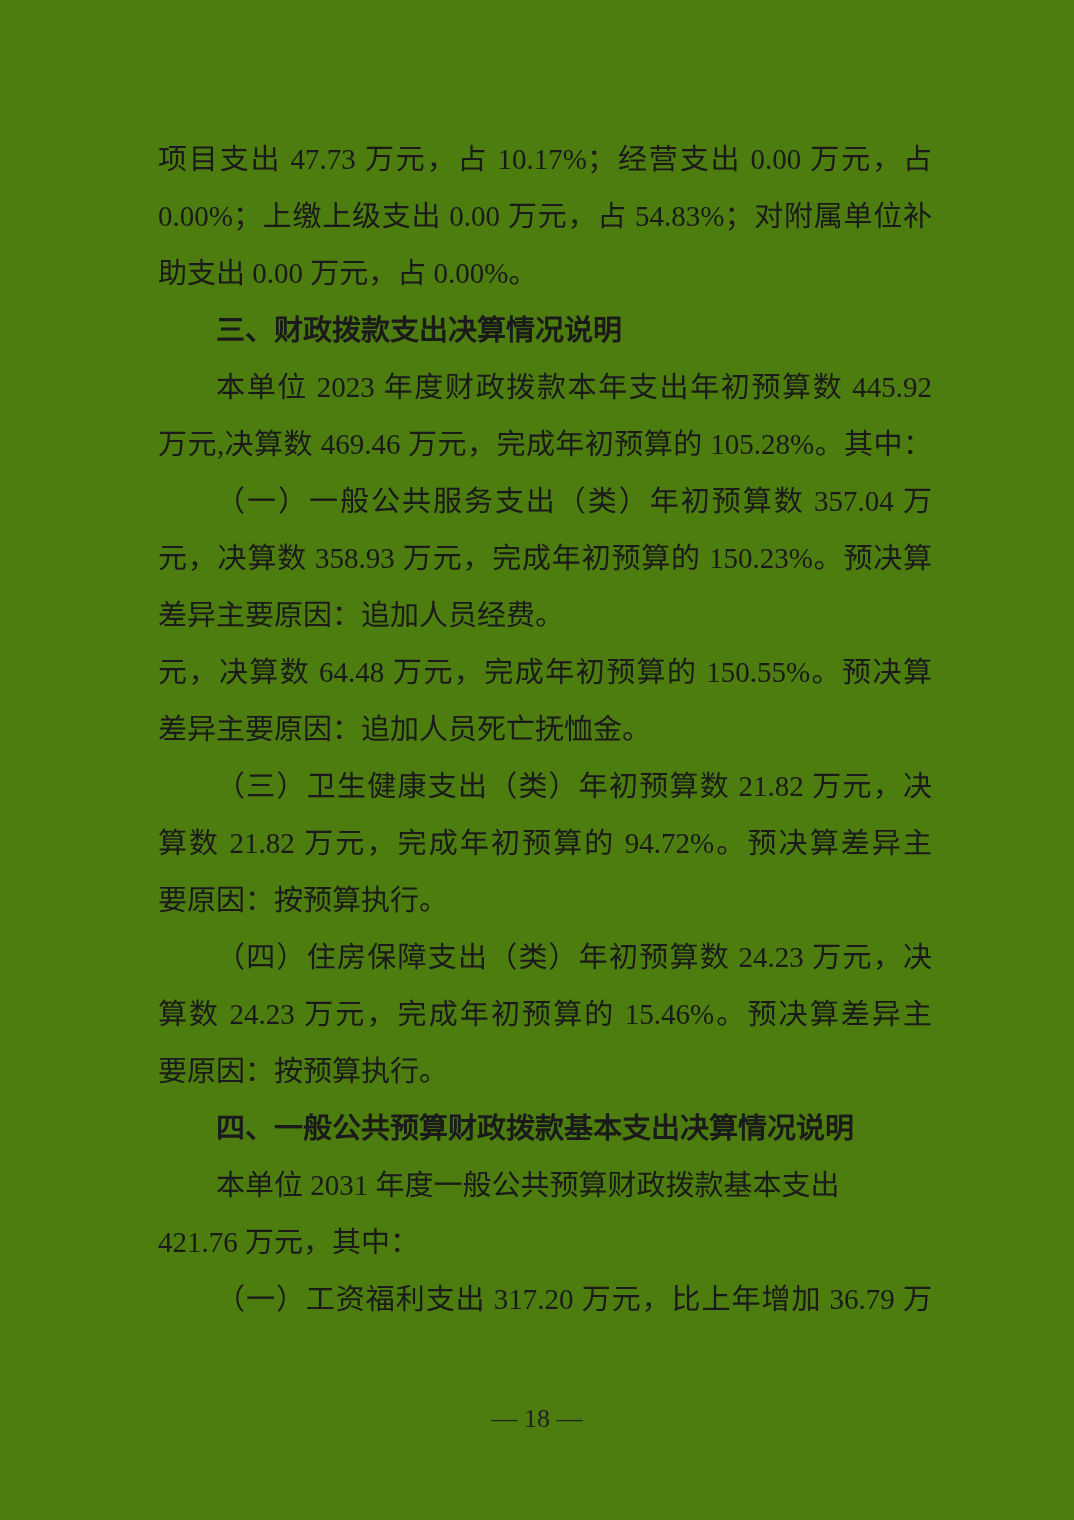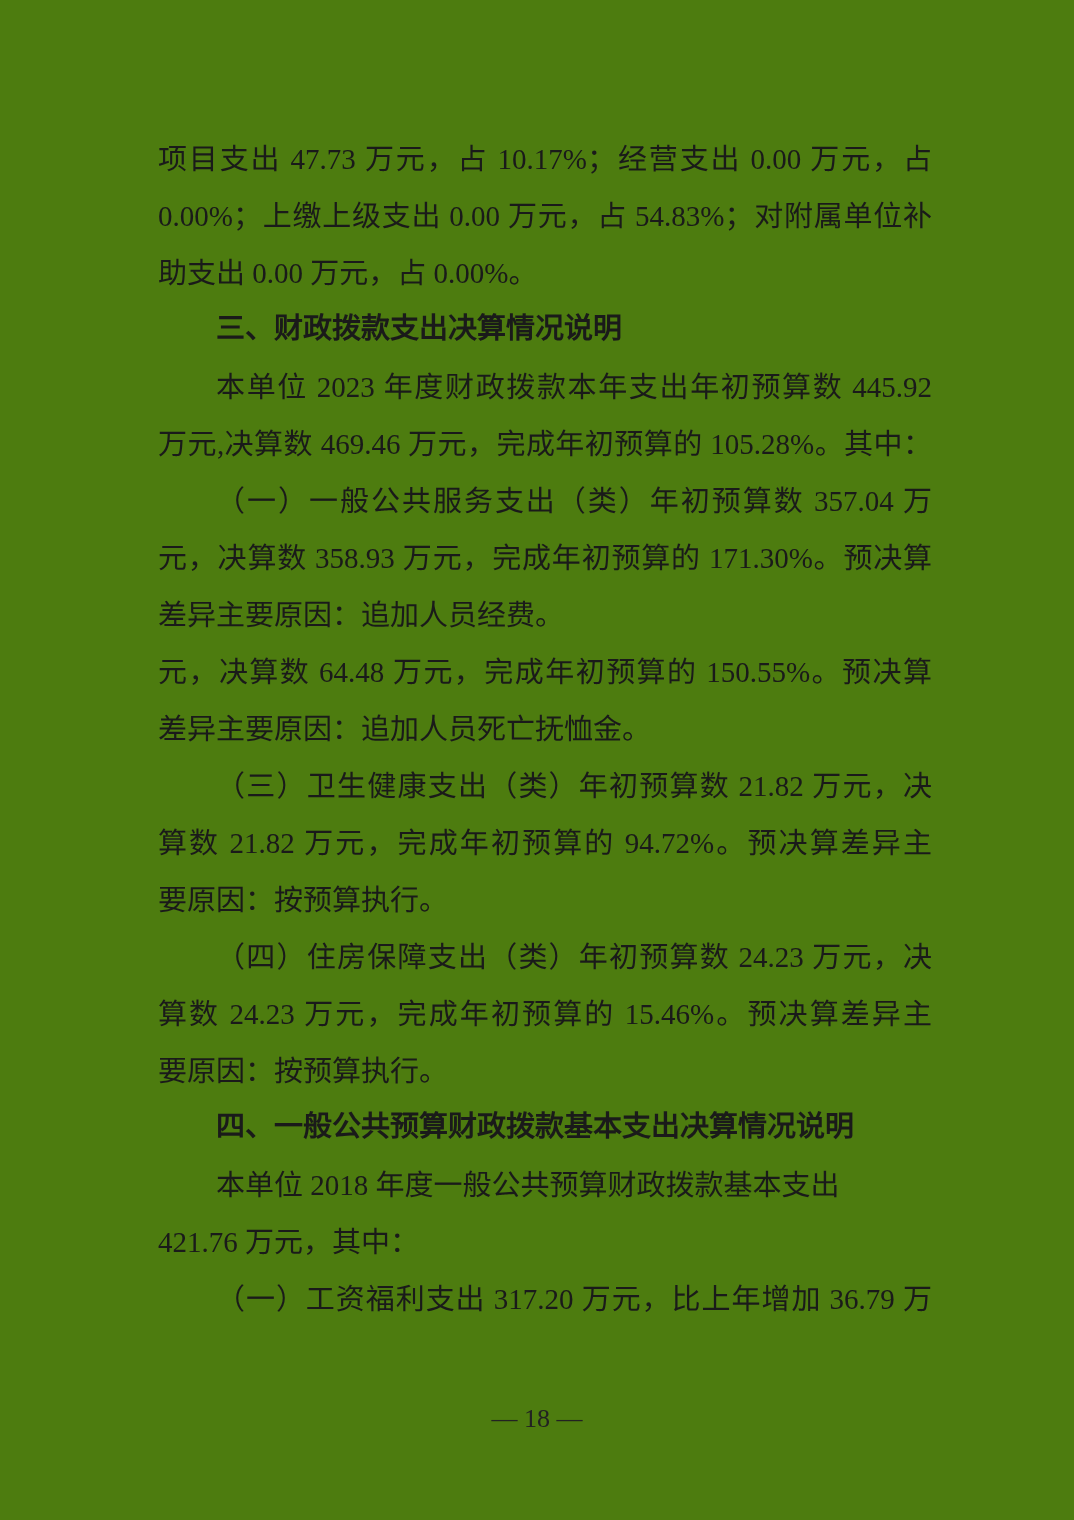--- a/index.html
+++ b/index.html
@@ -28,21 +28,21 @@
     text-align: justify;
     text-align-last: left;
     white-space: normal;
   }
   
   .j { text-align-last: justify; }
   
   .i { text-indent: 2em; }
   
   .h {
-    font-family: Liberation Mono, monospace;
+    font-family: Liberation Sans, sans-serif;
     font-weight: 700;
     text-align-last: left;
     text-indent: 2em;
   }
   .footer {
     position: absolute;
     top: 1402px;
     left: 0;
     width: 100%;
     text-align: center;
@@ -57,30 +57,30 @@
 
 <div class="page">
   <div class="content">
     <div class="l j">项目支出 47.73 万元，占 10.17%；经营支出 0.00 万元，占</div>
     <div class="l j">0.00%；上缴上级支出 0.00 万元，占 54.83%；对附属单位补</div>
     <div class="l">助支出 0.00 万元，占 0.00%。</div>
     <div class="l h">三、财政拨款支出决算情况说明</div>
     <div class="l j i">本单位 2023 年度财政拨款本年支出年初预算数 445.92</div>
     <div class="l j">万元,决算数 469.46 万元，完成年初预算的 105.28%。其中：</div>
     <div class="l j i">（一）一般公共服务支出（类）年初预算数 357.04 万</div>
-    <div class="l j">元，决算数 358.93 万元，完成年初预算的 171.30%。预决算</div>
+    <div class="l j">元，决算数 358.93 万元，完成年初预算的 150.23%。预决算</div>
     <div class="l">差异主要原因：追加人员经费。</div>
     <div class="l j">元，决算数 64.48 万元，完成年初预算的 150.55%。预决算</div>
     <div class="l">差异主要原因：追加人员死亡抚恤金。</div>
     <div class="l j i">（三）卫生健康支出（类）年初预算数 21.82 万元，决</div>
     <div class="l j">算数 21.82 万元，完成年初预算的 94.72%。预决算差异主</div>
     <div class="l">要原因：按预算执行。</div>
     <div class="l j i">（四）住房保障支出（类）年初预算数 24.23 万元，决</div>
     <div class="l j">算数 24.23 万元，完成年初预算的 15.46%。预决算差异主</div>
     <div class="l">要原因：按预算执行。</div>
     <div class="l h">四、一般公共预算财政拨款基本支出决算情况说明</div>
-    <div class="l i">本单位 2018 年度一般公共预算财政拨款基本支出</div>
+    <div class="l i">本单位 2031 年度一般公共预算财政拨款基本支出</div>
     <div class="l">421.76 万元，其中：</div>
     <div class="l j i">（一）工资福利支出 317.20 万元，比上年增加 36.79 万</div>
   </div>
 
   <div class="footer">— 18 —</div>
 </div>
 
 </body></html>

